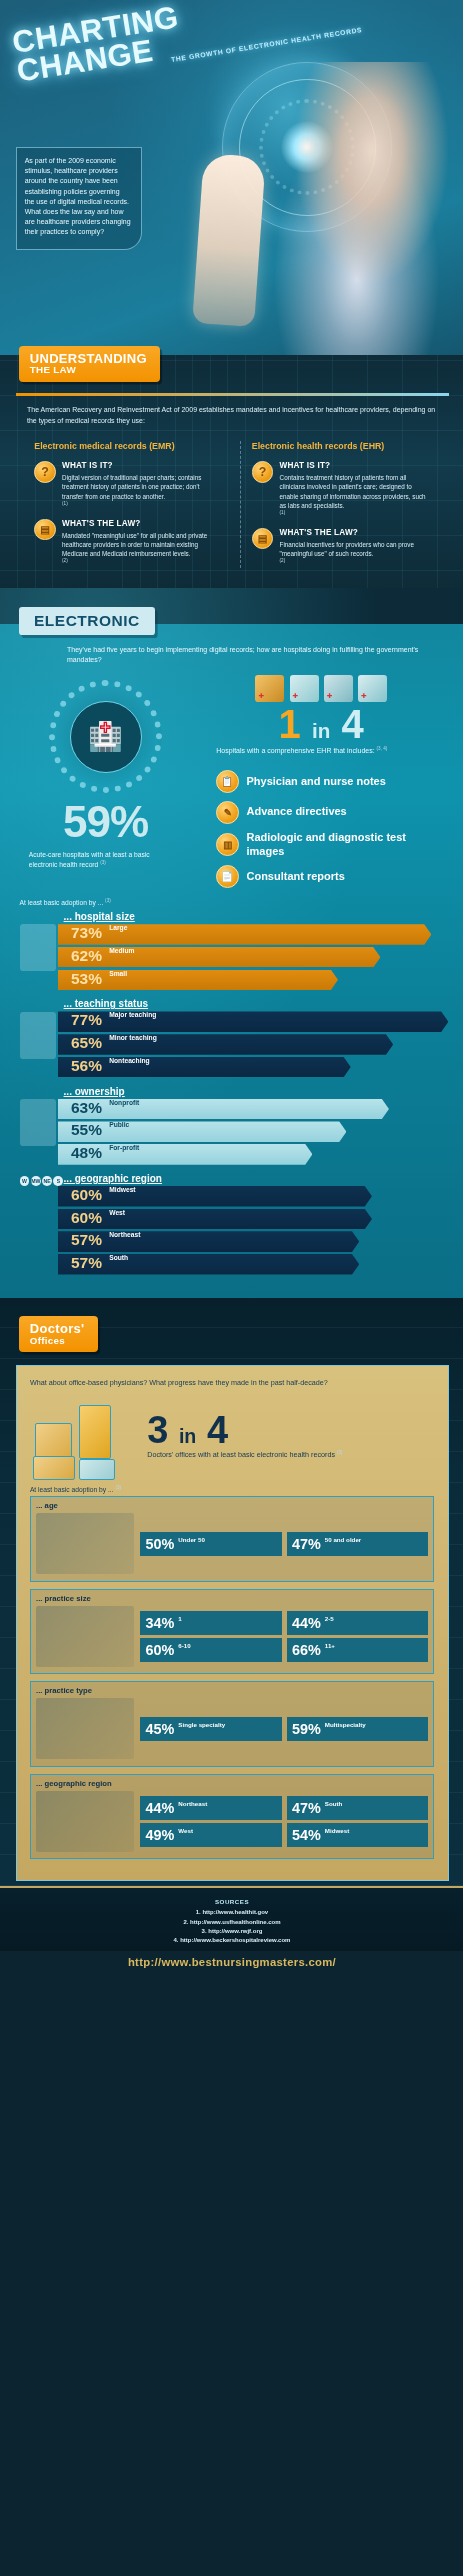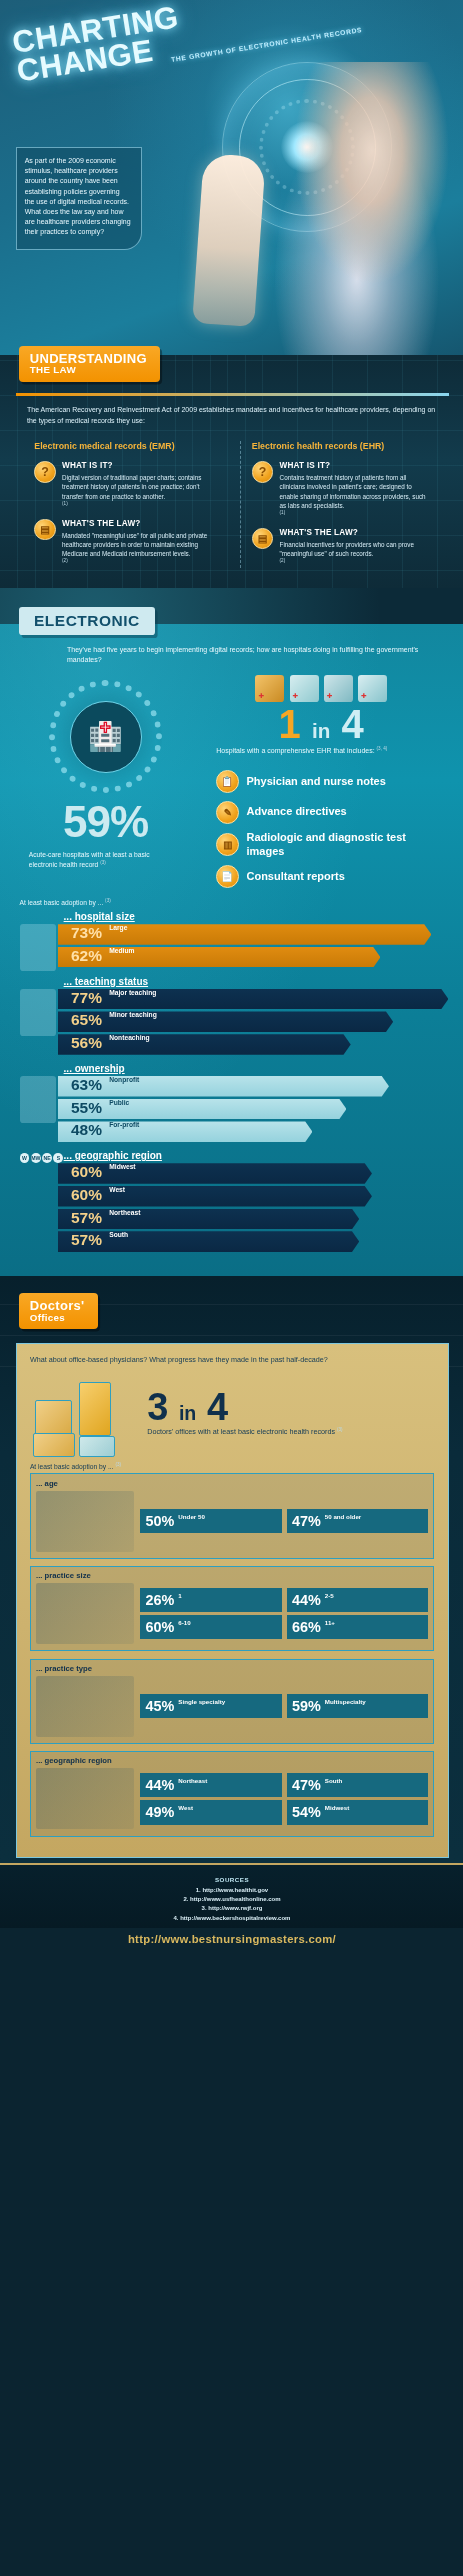--- a/index.html
+++ b/index.html
@@ -386,20 +386,26 @@
             <span class="pct">73%</span>
             <span class="lbl">Large</span>
           </div>
         </div>
         <div class="bar">
           <div class="fill" style="width:76%">
             <span class="pct">62%</span>
             <span class="lbl">Medium</span>
           </div>
         </div>
+        <div class="bar">
+          <div class="fill" style="width:66%">
+            <span class="pct">53%</span>
+            <span class="lbl">Small</span>
+          </div>
+        </div>
       </div>
     </div>
 
     
     <div class="bargroup grp-teach">
       <div class="grp-icon"></div>
       <div class="bg-title">... teaching status</div>
       <div class="bars">
         <div class="bar">
           <div class="fill" style="width:92%">
@@ -536,21 +542,21 @@
           </div>
         </div>
       </div>
 
       <div class="docgrp">
         <div class="docgrp-title">... practice size</div>
         <div class="docgrp-body">
           <div class="docgrp-art"></div>
           <div class="docstats">
             <div class="dstat">
-              <span class="p">26%</span>
+              <span class="p">34%</span>
               <span class="l">1</span>
             </div>
             <div class="dstat">
               <span class="p">44%</span>
               <span class="l">2-5</span>
             </div>
             <div class="dstat">
               <span class="p">60%</span>
               <span class="l">6-10</span>
             </div>

